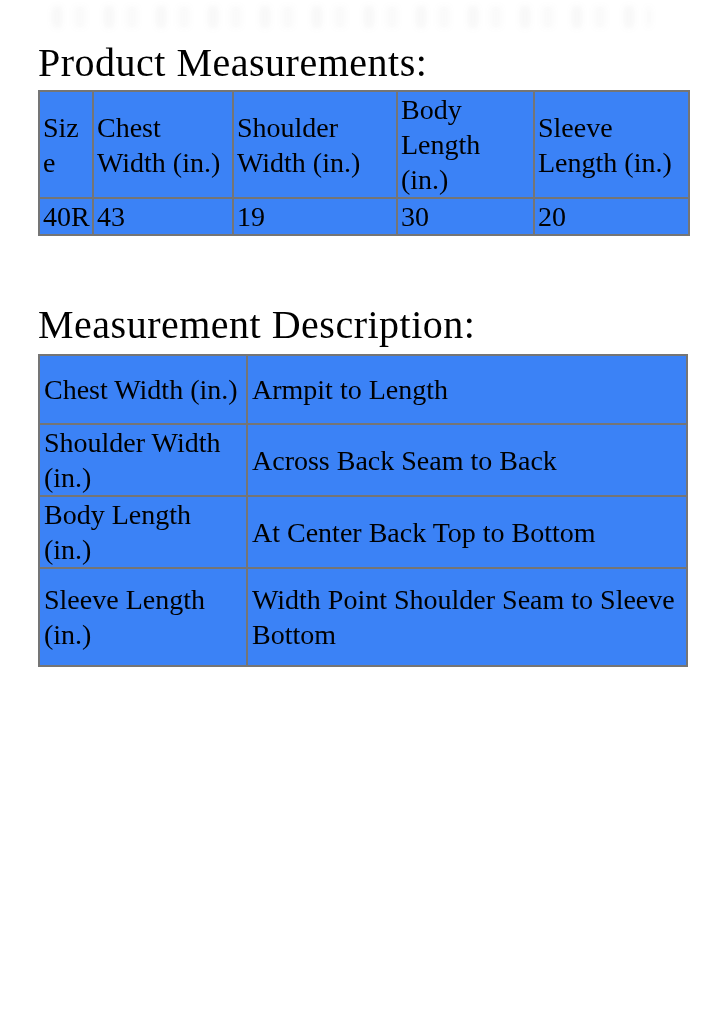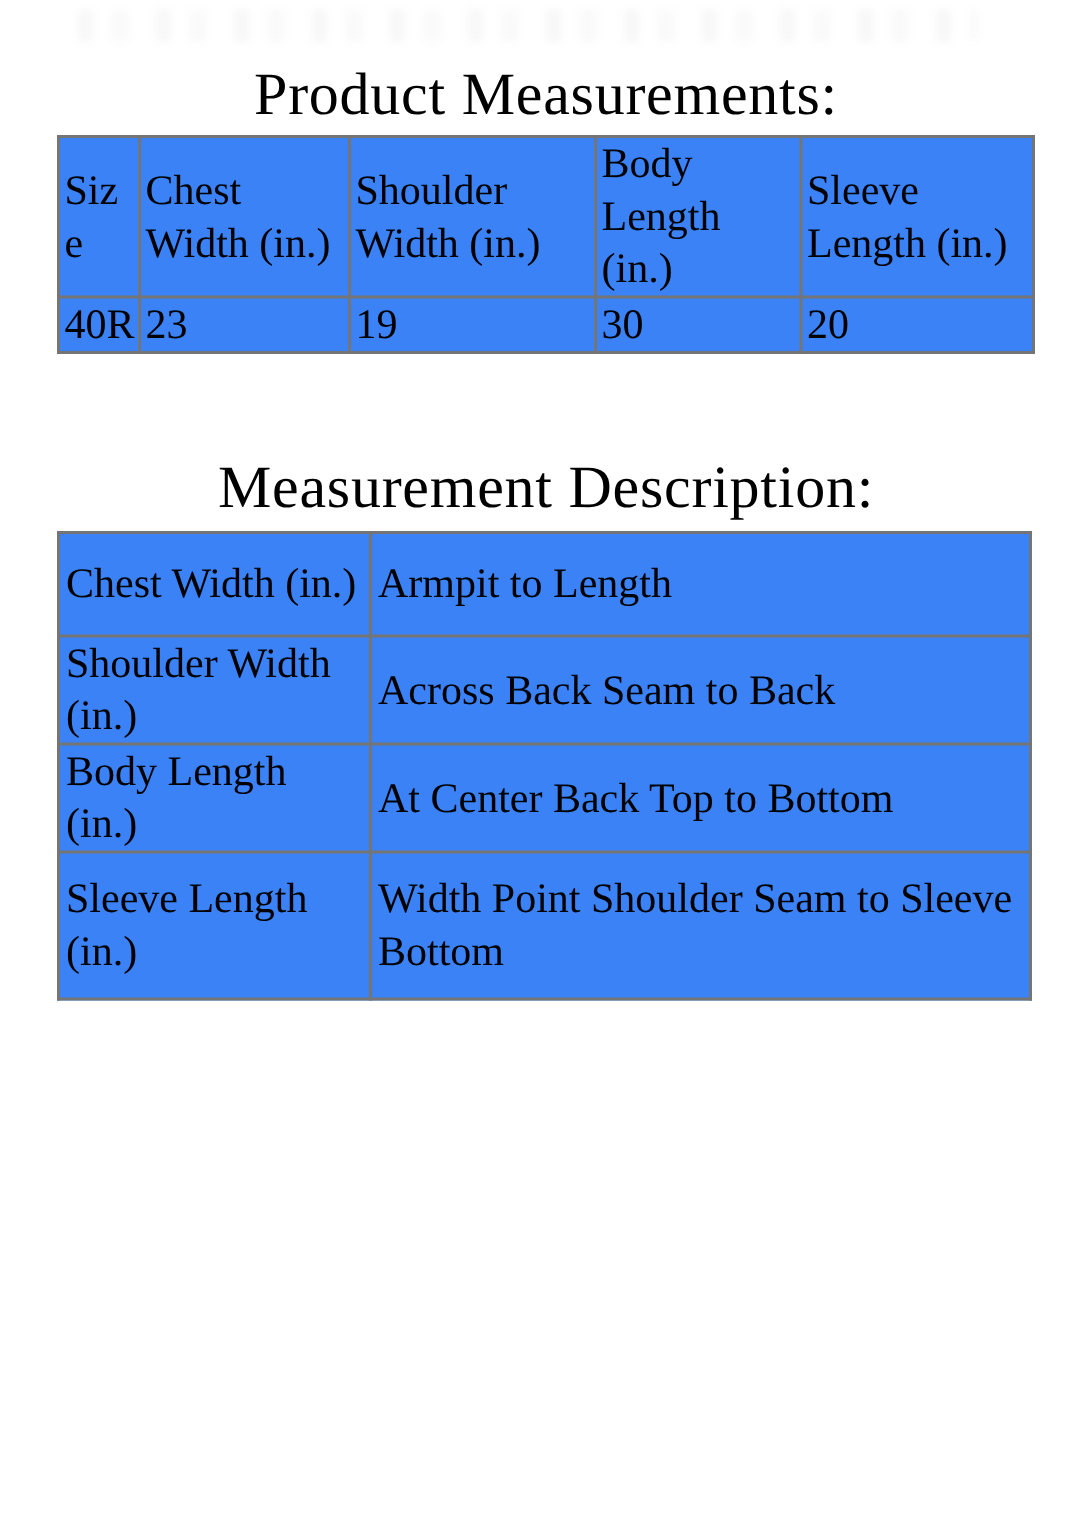--- a/index.html
+++ b/index.html
@@ -37,21 +37,20 @@
   .content {
     padding: 42px 33px 0 38px;
   }
   h1 {
     font-size: 40px;
     font-weight: 400;
     line-height: 1.05;
     margin: 0;
     letter-spacing: 0.5px;
     white-space: nowrap;
-    text-align: center;
   }
   .h1-product   { margin-bottom: 6px; }
   .h1-desc      { margin-top: 68px; margin-bottom: 8px; }
 
   table {
     border-collapse: collapse;
     table-layout: fixed;
     background: #3b82f6;
   }
   table, th, td {
@@ -103,21 +102,21 @@
         <th>Size</th>
         <th>Chest Width (in.)</th>
         <th>Shoulder Width (in.)</th>
         <th>Body Length (in.)</th>
         <th>Sleeve Length (in.)</th>
       </tr>
     </thead>
     <tbody>
       <tr>
         <td>40R</td>
-        <td>23</td>
+        <td>43</td>
         <td>19</td>
         <td>30</td>
         <td>20</td>
       </tr>
     </tbody>
   </table>
 
   <h1 class="h1-desc">Measurement Description:</h1>
 
   <table class="t-desc">

